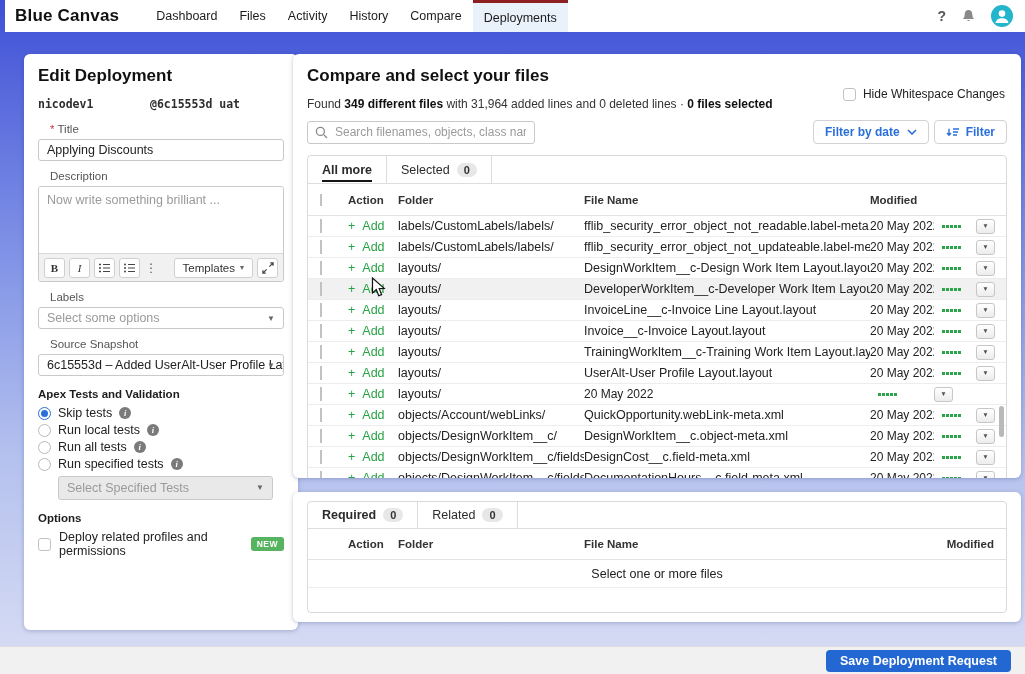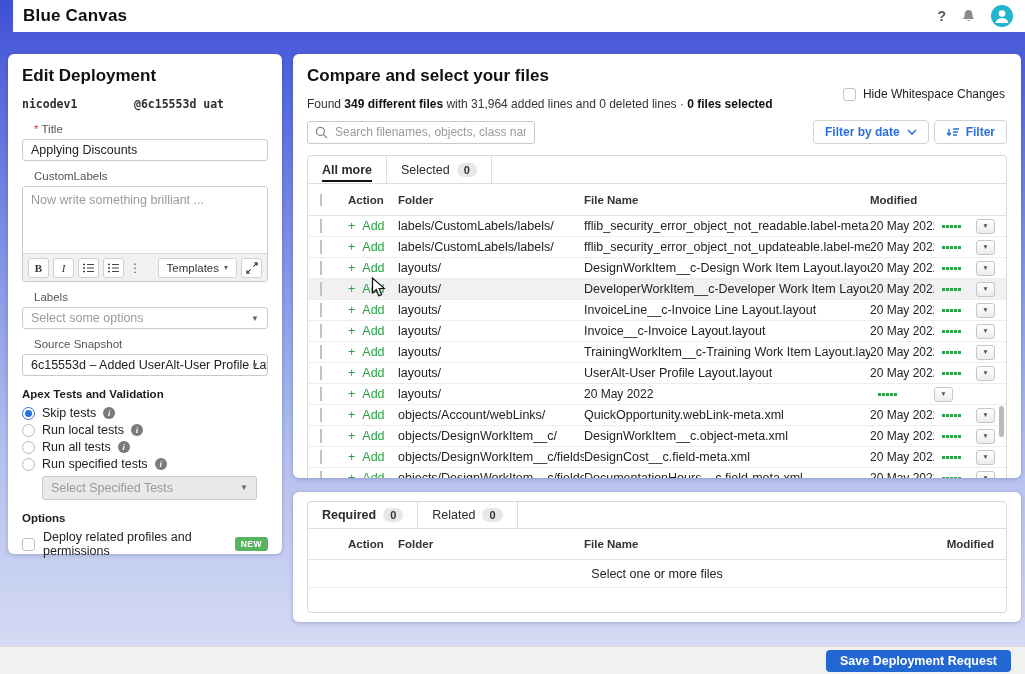--- a/index.html
+++ b/index.html
@@ -2,32 +2,32 @@
 <html><head>
 <meta charset="utf-8">
 <style>
   * { margin:0; padding:0; box-sizing:border-box; }
   html,body { width:1025px; height:674px; }
   body { font-family:"Liberation Sans", sans-serif; overflow:hidden; }
   #app { position:relative; width:1025px; height:674px; overflow:hidden;
     background:linear-gradient(180deg,#3e50d5 0%,#5566dc 12%,#8193e6 38%,#b5c1ee 68%,#d9def4 100%); }
 
   
-  .topbar { position:absolute; top:0; left:13px; right:0; height:32px; background:#fff; display:flex; align-items:center; z-index:6; }
+  .topbar { position:absolute; top:0; left:5px; right:0; height:32px; background:#fff; display:flex; align-items:center; z-index:6; }
   .brand { font-size:17px; font-weight:600; color:#101010; margin-left:10px; letter-spacing:.2px; }
   .nav { display:flex; height:32px; margin-left:26px; }
   .nav-item { font-size:12.5px; color:#1c1c1c; padding:0 11px; display:flex; align-items:center; height:32px; cursor:pointer; }
   .nav-item.active { background:#e9f1fb; border-top:3px solid #8c1f1f; }
   .topbar-right { margin-left:auto; display:flex; align-items:center; gap:15px; margin-right:12px; }
   .help-icon { font-size:14px; color:#555; font-weight:700; cursor:pointer; }
   .avatar { width:22px; height:22px; border-radius:50%; background:#23b4ce; display:flex; align-items:center; justify-content:center; cursor:pointer; }
 
   
   .panel { position:absolute; background:#fff; border-radius:6px; box-shadow:0 1px 4px rgba(20,30,90,.25); }
-  #edit-panel { left:8px; top:54px; width:274px; height:500px; padding:12px 14px; }
+  #edit-panel { left:24px; top:54px; width:274px; height:576px; padding:12px 14px; }
   #compare-panel { left:293px; top:54px; width:728px; height:424px; padding:12px 14px 0; overflow:hidden; }
   #required-panel { left:293px; top:492px; width:728px; height:130px; padding:9px 14px; overflow:hidden; }
 
   h1.panel-title { font-size:17px; font-weight:700; color:#111; margin-bottom:11px; }
 
   
   .org-row { display:flex; font-family:"DejaVu Sans Mono",monospace; font-size:11.5px; font-weight:700; color:#2e2e2e; margin-bottom:12px; }
   .org-row .org-name { width:112px; }
   .field-label { font-size:11.5px; color:#555; margin:9px 12px 4px; }
   .req-star { color:#d43a3a; margin-right:3px; }
@@ -102,20 +102,28 @@
 
   .cursor { position:absolute; left:371px; top:277px; z-index:50; pointer-events:none; }
 </style>
 </head>
 <body>
 
 <div id="app">
 
   <div class="topbar">
     <div class="brand">Blue Canvas</div>
+    <div class="nav">
+      <div class="nav-item">Dashboard</div>
+      <div class="nav-item">Files</div>
+      <div class="nav-item">Activity</div>
+      <div class="nav-item">History</div>
+      <div class="nav-item">Compare</div>
+      <div class="nav-item active">Deployments</div>
+    </div>
     <div class="topbar-right">
       <span class="help-icon">?</span>
       <span style="cursor:pointer;display:flex;">
         <svg width="15" height="15" viewBox="0 0 14 14">
             <path d="M7 1 C4.7 1 3.4 2.8 3.4 5.2 C3.4 7.6 2.5 8.6 1.8 9.3 L12.2 9.3 C11.5 8.6 10.6 7.6 10.6 5.2 C10.6 2.8 9.3 1 7 1 Z" fill="#8a8a8a"></path>
             <path d="M5.6 10.3 a1.5 1.5 0 0 0 2.8 0 Z" fill="#8a8a8a"></path>
           </svg>
       </span>
       <span class="avatar">
         <svg width="22" height="22" viewBox="0 0 22 22">
@@ -129,21 +137,21 @@
   <div class="panel" id="edit-panel">
     <h1 class="panel-title">Edit Deployment</h1>
     <div class="org-row">
       <span class="org-name">nicodev1</span>
       <span>@6c15553d uat</span>
     </div>
 
     <div class="field-label"><span class="req-star">*</span><span>Title</span></div>
     <input class="text-input" type="text" value="Applying Discounts" style="">
 
-    <div class="field-label">CustomLabels</div>
+    <div class="field-label">Description</div>
     <div class="desc-box">
       <textarea placeholder="Now write something brilliant ..." style=""></textarea>
       <div class="desc-toolbar">
         <span class="tb-btn tb-bold">B</span>
         <span class="tb-btn tb-italic">I</span>
         <span class="tb-btn">
           <svg width="11" height="10" viewBox="0 0 11 10">
               <path d="M0 1.5 h2 M0 5 h2 M0 8.5 h2" stroke="#444" stroke-width="1.4"></path>
               <path d="M4 1.5 h7 M4 5 h7 M4 8.5 h7" stroke="#444" stroke-width="1.2"></path>
             </svg>

